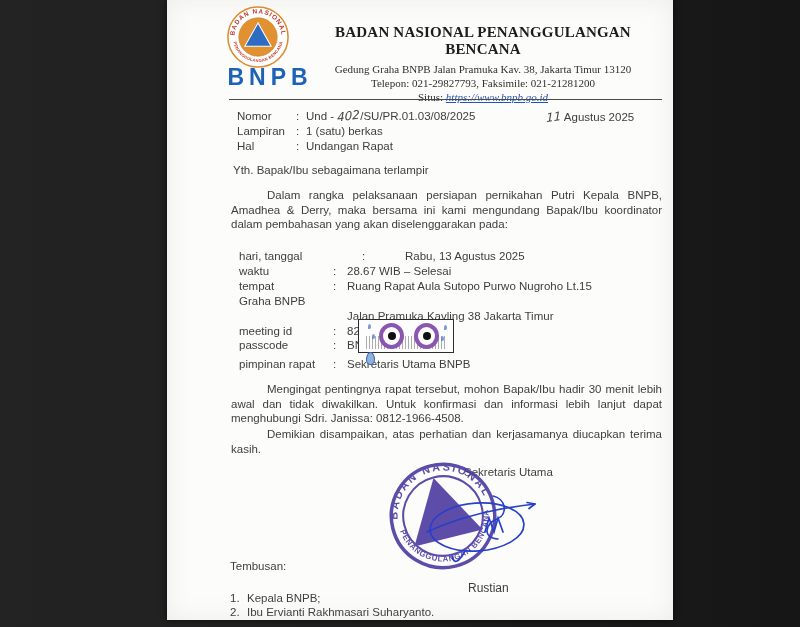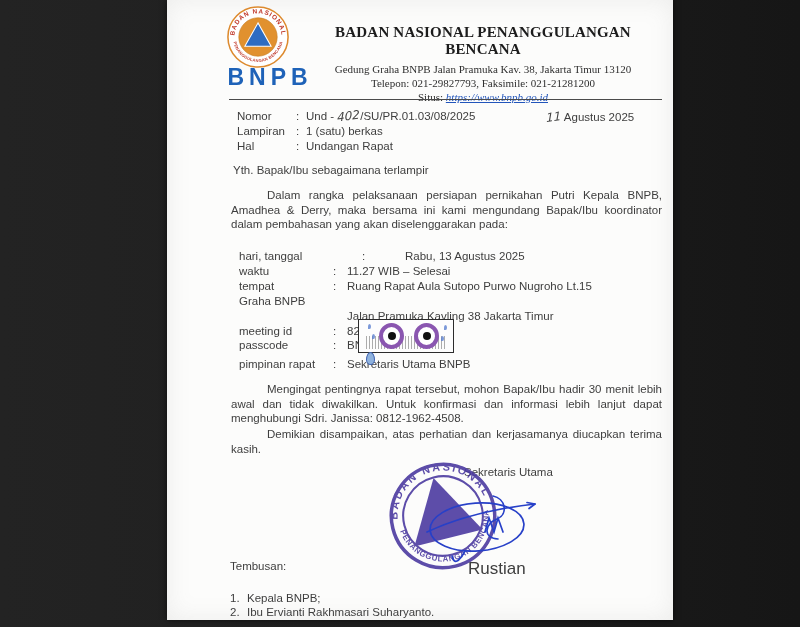--- a/index.html
+++ b/index.html
@@ -74,21 +74,21 @@
   .tear {
     position:absolute; left:7px; bottom:-13px; width:9px; height:13px; z-index:1;
     background:#8fb2dd; border:1px solid #3f63b0; border-radius:50% 50% 50% 50% / 60% 60% 40% 40%;
   }
 
   
   .sig-title { position:absolute; left:297px; top:466px; font-size:11.5px; z-index:1; }
   .stamp-svg { position:absolute; left:214px; top:454px; width:124px; height:124px;
     transform:rotate(-14deg); opacity:.9; z-index:2; }
   .autograph-svg { position:absolute; left:230px; top:470px; width:180px; height:100px; z-index:3; }
-  .sig-name { position:absolute; left:301px; top:559px; font-size:17px; z-index:4; }
+  .sig-name { position:absolute; left:301px; top:581px; font-size:12px; z-index:4; }
 
   
   .temb-title { position:absolute; left:63px; top:560px; font-size:11.5px; }
   .temb-row { position:absolute; left:63px; display:flex; font-size:11.5px; }
   .temb-num { width:17px; }
 </style>
 </head>
 <body>
 
 <div class="stage">
@@ -146,21 +146,21 @@
     <div class="para" style="top:188px;">Dalam rangka pelaksanaan persiapan pernikahan Putri Kepala BNPB, Amadhea &amp; Derry, maka bersama ini kami mengundang Bapak/Ibu koordinator dalam pembahasan yang akan diselenggarakan pada:</div>
 
     <div class="drow" style="top:250px;gap:29px;">
       <span class="dlabel">hari, tanggal</span>
       <span class="dcolon">:</span>
       <span>Rabu, 13 Agustus 2025</span>
     </div>
     <div class="drow" style="top:265px;">
       <span class="dlabel">waktu</span>
       <span class="dcolon">:</span>
-      <span>11.27 WIB – Selesai</span>
+      <span>28.67 WIB – Selesai</span>
     </div>
     <div class="drow" style="top:280px;">
       <span class="dlabel">tempat</span>
       <span class="dcolon">:</span>
       <span>Ruang Rapat Aula Sutopo Purwo Nugroho Lt.15</span>
     </div>
     <div class="drow" style="top:295px;flex-direction:column;">
       <span class="dlabel"></span>
         <span class="dcolon"></span>
       <span>Graha BNPB</span>
@@ -194,21 +194,21 @@
       <div class="eye r">
           <div class="pupil"></div>
         </div>
       <div class="sweat sw1"></div>
       <div class="sweat sw2"></div>
       <div class="sweat sw3"></div>
       <div class="sweat sw4"></div>
       <div class="tear"></div>
     </div>
 
-    <div class="para" style="top:382px;">Mengingat pentingnya rapat tersebut, mohon Bapak/Ibu hadir 30 menit lebih awal dan tidak diwakilkan. Untuk konfirmasi dan informasi lebih lanjut dapat menghubungi Sdri. Janissa: 0812-1962-4508.</div>
+    <div class="para" style="top:382px;">Mengingat pentingnya rapat tersebut, mohon Bapak/Ibu hadir 30 menit lebih awal dan tidak diwakilkan. Untuk konfirmasi dan informasi lebih lanjut dapat menghubungi Sdri. Janissa: 0812-1966-4508.</div>
     <div class="para" style="top:427px;">Demikian disampaikan, atas perhatian dan kerjasamanya diucapkan terima kasih.</div>
 
     <div class="sig-title">Sekretaris Utama</div>
 
     <svg class="stamp-svg" viewBox="0 0 120 120">
       <circle cx="60" cy="60" r="50" fill="none" stroke="#4c3ba1" stroke-width="3.4"></circle>
       <circle cx="60" cy="60" r="38.5" fill="none" stroke="#4c3ba1" stroke-width="2"></circle>
       <defs>
         <path id="stTop" d="M 16 60 A 44 44 0 0 1 104 60" fill="none"></path>
         <path id="stBot" d="M 16 60 A 44 44 0 0 0 104 60" fill="none"></path>

